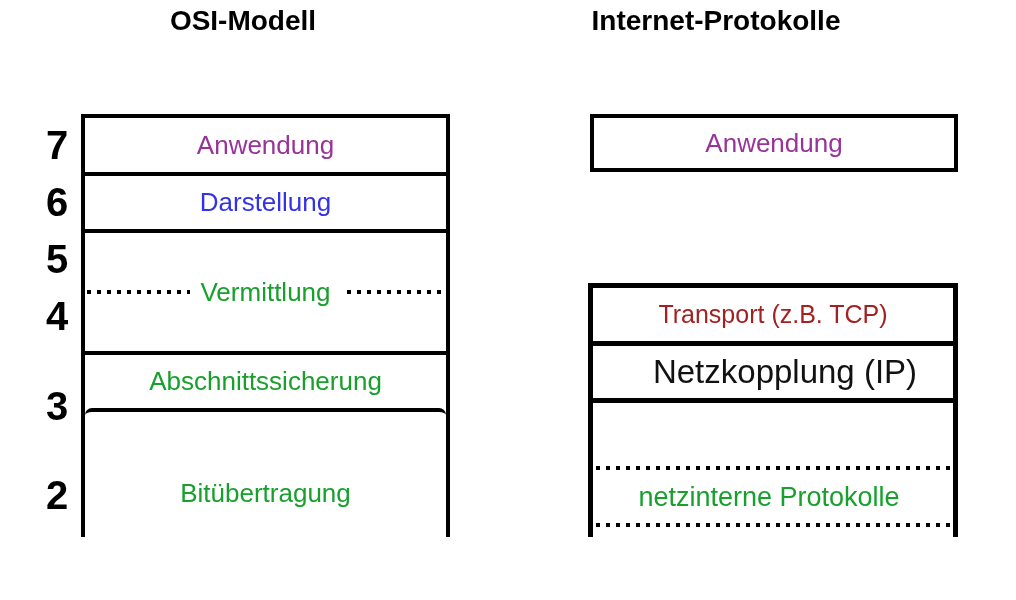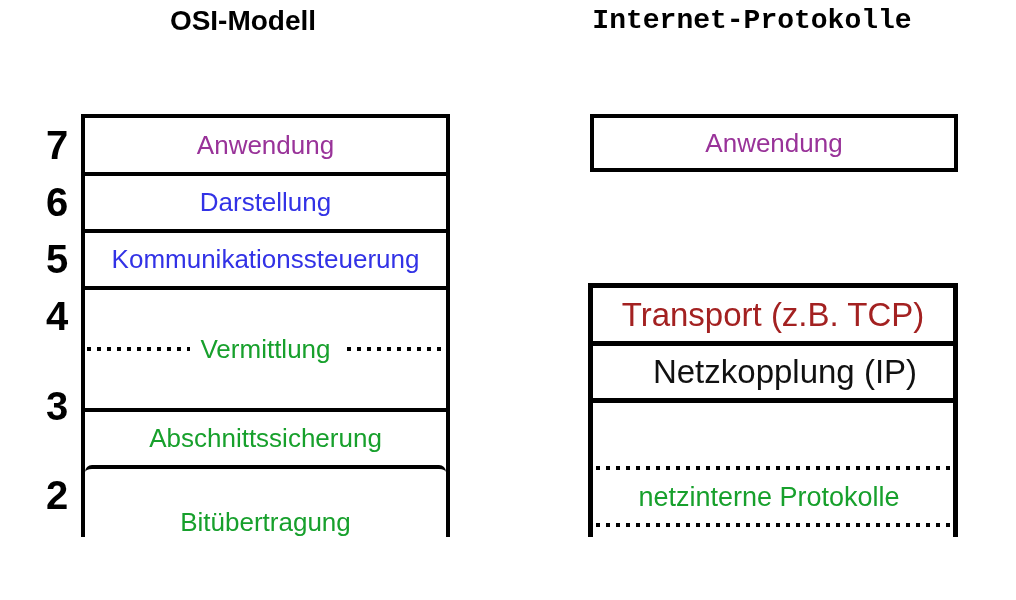--- a/index.html
+++ b/index.html
@@ -15,21 +15,21 @@
   .title {
     position: absolute;
     top: 5px;
     transform: translateX(-50%);
     font-size: 28px;
     font-weight: 600;
     color: #000;
     white-space: nowrap;
   }
   #title-osi { left: 243px; }
-  #title-internet { left: 752px; font-family: Liberation Mono, monospace; }
+  #title-internet { left: 716px; }
 
   
   .layer-number {
     position: absolute;
     left: 38px;
     width: 38px;
     text-align: center;
     transform: translateY(-50%);
     font-size: 40px;
     font-weight: 700;
@@ -108,21 +108,21 @@
     flex-direction: column;
     background: #fff;
   }
   .inet-row {
     display: flex;
     align-items: center;
     justify-content: center;
     flex: none;
     border-bottom: 5px solid #000;
   }
-  #inet-transport-row { height: 53px; font-size: 33px; }
+  #inet-transport-row { height: 53px; font-size: 25px; }
   #inet-netzkopplung-row { height: 52px; font-size: 33px; }
   #inet-bottom-section {
     flex: 1 1 auto;
     border-bottom: none;
     position: relative;
   }
   .inet-dots {
     position: absolute;
     left: 3px;
     right: 3px;
@@ -165,23 +165,20 @@
   <div class="layer-number" style="top:495px">2</div>
   <div class="layer-number" style="top:551px">1</div>
 
   <div id="osi-stack">
     <div class="osi-row h54">
       <span style="color: rgb(153, 51, 153);">Anwendung</span>
     </div>
     <div class="osi-row h53">
       <span style="color: rgb(50, 50, 230);">Darstellung</span>
     </div>
-    <div class="osi-row h53">
-      <span style="color: rgb(50, 50, 230);">Kommunikationssteuerung</span>
-    </div>
     <div class="osi-row tall">
       <span class="dotted-line"></span>
       <span class="over-line" style="color: rgb(23, 160, 44);">Vermittlung</span>
     </div>
     <div class="osi-row h53">
       <span style="color: rgb(23, 160, 44);">Abschnittssicherung</span>
     </div>
     <div class="osi-row grow">
       <span style="color: rgb(23, 160, 44);">Bitübertragung</span>
     </div>

